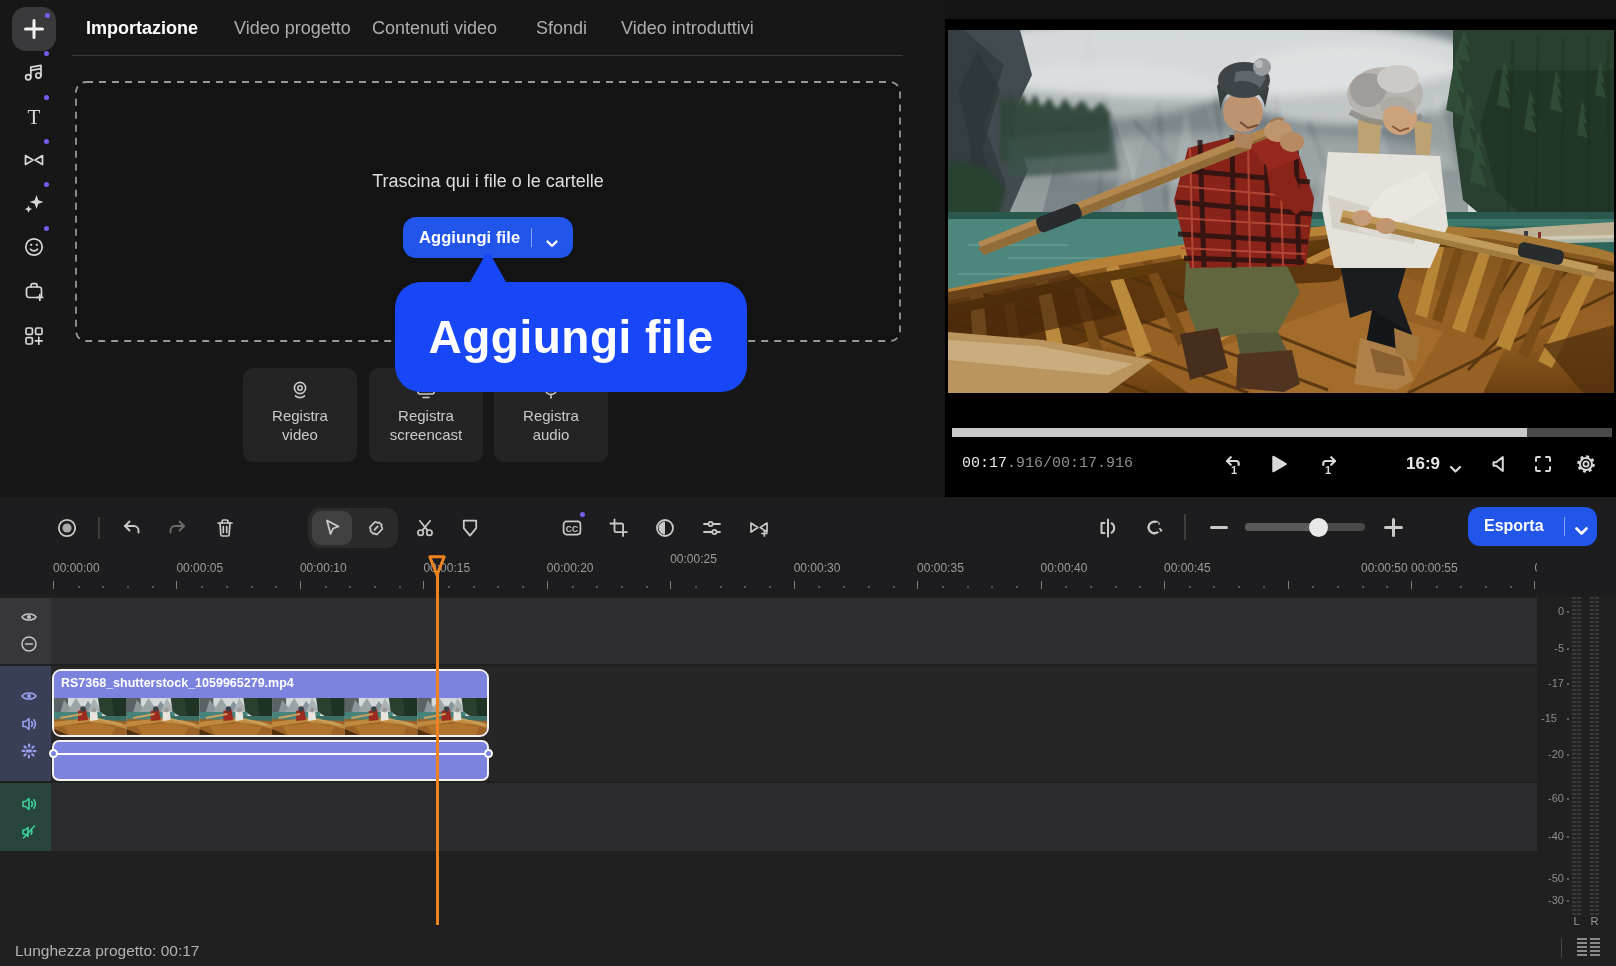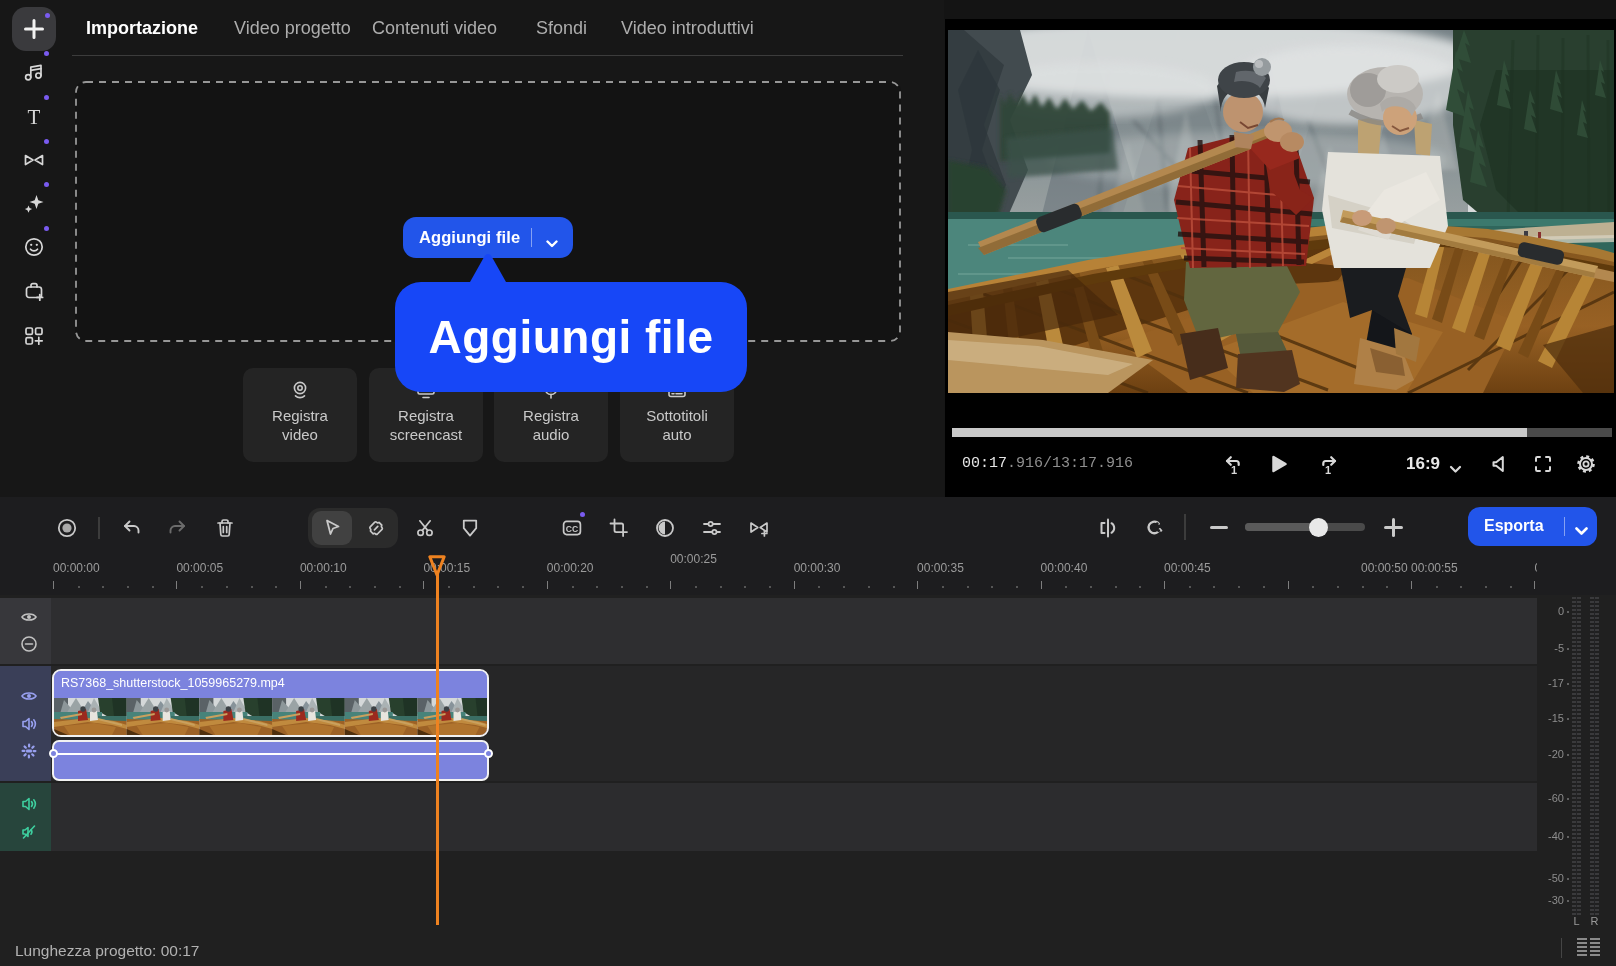--- a/index.html
+++ b/index.html
@@ -64,20 +64,21 @@
     <div style="position:absolute;left:86px;top:18px;font-size:18px;font-weight:700;color:#ffffff">Importazione</div>
     <div style="position:absolute;left:234px;top:18px;font-size:18px;color:#adadad">Video progetto</div>
     <div style="position:absolute;left:372px;top:18px;font-size:18px;color:#adadad">Contenuti video</div>
     <div style="position:absolute;left:536px;top:18px;font-size:18px;color:#adadad">Sfondi</div>
     <div style="position:absolute;left:621px;top:18px;font-size:18px;color:#adadad">Video introduttivi</div>
     <div style="position:absolute;left:72px;top:55px;width:831px;height:1px;background:#3c3c3c"></div>
     <div style="position:absolute;left:75px;top:81px;width:826px;height:261px;border-radius:10px;background:#131313"></div>
     <div style="position:absolute;left:75px;top:81px"><svg width="826" height="261" viewBox="0 0 826 261">
         <rect x="1" y="1" width="824" height="259" rx="10" fill="none" stroke="#979797" stroke-width="1.8" stroke-dasharray="7 6"></rect>
       </svg></div>
+    <div style="position:absolute;left:75px;top:171px;width:826px;text-align:center;font-size:18px;color:#dedede">Trascina qui i file o le cartelle</div>
     <div style="position:absolute;left:403px;top:217px;width:170px;height:41px;background:#2255ea;border-radius:13px;"></div>
     <div style="position:absolute;left:419px;top:228px;font-size:16.5px;font-weight:700;color:#fff;letter-spacing:.1px">Aggiungi file</div>
     <div style="position:absolute;left:531px;top:228px;width:1px;height:19px;background:rgba(255,255,255,.45)"></div>
     <div style="position:absolute;left:546px;top:234px"><svg width="12" height="8" viewBox="0 0 12 8" style="">
         <path d="M1.5 1.5 L6 6 L10.5 1.5" fill="none" stroke="#fff" stroke-width="2.4" stroke-linecap="round" stroke-linejoin="round"></path>
       </svg></div>
     <div style="position:absolute;left:243px;top:368px;width:114px;height:94px;background:#242424;border-radius:10px;text-align:center;color:#c9c9c9;font-size:15px;">
       <div style="margin-top:11px;height:24px"><svg width="22" height="22" viewBox="0 0 22 22" style="">
           <g fill="none" stroke="#c9c9c9" stroke-width="1.6">
             <circle cx="11" cy="9" r="5.6"></circle>
@@ -99,29 +100,20 @@
     <div style="position:absolute;left:494px;top:368px;width:114px;height:94px;background:#242424;border-radius:10px;text-align:center;color:#c9c9c9;font-size:15px;">
       <div style="margin-top:11px;height:24px"><svg width="22" height="22" viewBox="0 0 22 22" style="">
           <g fill="none" stroke="#c9c9c9" stroke-width="1.6" stroke-linecap="round">
             <rect x="8" y="2.5" width="6" height="10" rx="3"></rect>
             <path d="M5 9.5 A6 6 0 0 0 17 9.5"></path>
             <path d="M11 15.5 V19"></path>
           </g>
         </svg></div>
       <div style="line-height:19px;margin-top:3px">Registra<br>audio</div>
     </div>
-    <div style="position:absolute;left:620px;top:368px;width:114px;height:94px;background:#242424;border-radius:10px;text-align:center;color:#c9c9c9;font-size:15px;">
-      <div style="margin-top:11px;height:24px"><svg width="22" height="22" viewBox="0 0 22 22" style="">
-          <g fill="none" stroke="#c9c9c9" stroke-width="1.6" stroke-linecap="round">
-            <rect x="3" y="4.5" width="16" height="13" rx="2"></rect>
-            <path d="M6 12 H12 M14 12 H16 M6 14.8 H8 M10 14.8 H16"></path>
-          </g>
-        </svg></div>
-      <div style="line-height:19px;margin-top:3px">Sottotitoli<br>auto</div>
-    </div>
     <div style="position:absolute;left:395px;top:282px;width:352px;height:110px;background:#1747f7;border-radius:26px"></div>
     <div style="position:absolute;left:466px;top:252px"><svg width="44" height="32" viewBox="0 0 44 32" style="">
         <path d="M22 2 a4 4 0 0 1 3.2 1.8 L40 30 H4 L18.8 3.8 A4 4 0 0 1 22 2 Z" fill="#1747f7"></path>
       </svg></div>
     <div style="position:absolute;left:395px;top:282px;width:352px;height:110px;display:flex;align-items:center;justify-content:center;font-size:46px;font-weight:700;color:#fff;letter-spacing:.5px">Aggiungi file</div>
     <div style="position:absolute;left:945px;top:19px;width:671px;height:478px;background:#000"></div>
     <div style="position:absolute;left:948px;top:30px;width:666px;height:363px"><svg width="666" height="363" viewBox="0 0 666 363" style="">
 <defs>
  <linearGradient id="skya" x1="0" y1="0" x2="0" y2="1">
   <stop offset="0" stop-color="#c3cacd"></stop>
@@ -349,21 +341,21 @@
 <ellipse cx="420" cy="60" rx="18" ry="17" fill="#a5a29e"></ellipse>
 <ellipse cx="450" cy="49" rx="21" ry="14" fill="#d3d1cd"></ellipse>
 <path d="M402 82 q34 20 72 4" stroke="#8f8c88" stroke-width="6" fill="none" opacity="0.8"></path>
 <circle cx="452" cy="88" r="17" fill="#d4a87e"></circle>
 <path d="M444 96 l8 5 l9 -3" stroke="#8a5a40" stroke-width="2" fill="none"></path>
 <path d="M432 74 a20 16 0 0 1 36 4 l-4 8 a17 14 0 0 0 -30 -4 Z" fill="#b3b0ac"></path>
 <rect x="0" y="0" width="666" height="363" fill="#000" opacity="0.03"></rect>
 </svg></div>
     <div style="position:absolute;left:952px;top:428px;width:660px;height:9px;background:#4a4a4a"></div>
     <div style="position:absolute;left:952px;top:428px;width:575px;height:9px;background:#c9c9c9"></div>
-    <div style="position:absolute;left:962px;top:455px;font-family:'Liberation Mono',monospace;font-size:15px;color:#e6e6e6">00:17<span style="color:#8f8f8f">.916/13:17.916</span></div>
+    <div style="position:absolute;left:962px;top:455px;font-family:'Liberation Mono',monospace;font-size:15px;color:#e6e6e6">00:17<span style="color:#8f8f8f">.916/00:17.916</span></div>
     <div style="position:absolute;left:1222px;top:454px"><svg width="21" height="20" viewBox="0 0 21 20" style="">
         <g fill="none" stroke="#d8d8d8" stroke-width="2.2" stroke-linecap="round" stroke-linejoin="round">
           <path d="M5 7 H14.3 A2.4 2.4 0 0 1 16.7 9.4 V11"></path>
           <path d="M8.8 3.2 L5 7 L8.8 10.8"></path>
         </g>
         <text x="12" y="19.5" font-size="11" font-weight="700" fill="#d8d8d8" text-anchor="middle" font-family="Liberation Sans">1</text>
       </svg></div>
     <div style="position:absolute;left:1269px;top:454px"><svg width="20" height="20" viewBox="0 0 20 20" style="">
         <path d="M4.5 3 L16.5 10 L4.5 17 Z" fill="#d8d8d8" stroke="#d8d8d8" stroke-width="2.5" stroke-linejoin="round"></path>
       </svg></div>
@@ -637,21 +629,21 @@
       </svg></div>
     <div style="position:absolute;left:20px;top:823px"><svg width="18" height="18" viewBox="0 0 18 18" style="">
         <g fill="none" stroke="#3ecf9f" stroke-width="1.6" stroke-linejoin="round" stroke-linecap="round">
           <path d="M8 4.5 L5 7 H3 V11 H5 L8 13.5 Z"></path>
           <path d="M11 6.8 A3.4 3.4 0 0 1 11 11.2"></path>
           <path d="M14.5 3 L3.5 15"></path>
         </g>
       </svg></div>
     <div style="position:absolute;left:52px;top:669px;width:437px;height:68px;border:2px solid #f2f2f2;border-radius:9px;overflow:hidden;background:#7c83de">
       <div style="position:absolute;left:0;top:0;width:100%;height:27px;background:#7c83de"></div>
-      <div style="position:absolute;left:7px;top:5px;font-size:12.5px;font-weight:400;color:#fff;white-space:nowrap">RS7368_shutterstock_1059965279.mp4</div>
+      <div style="position:absolute;left:7px;top:5px;font-size:12.5px;font-weight:700;color:#fff;white-space:nowrap">RS7368_shutterstock_1059965279.mp4</div>
       <div style="position:absolute;left:0;top:27px"><svg width="436" height="37" viewBox="0 0 436 37" style="">
           <defs>
             <clipPath id="tc">
               <rect width="436" height="37"></rect>
             </clipPath>
           </defs>
           <g clip-path="url(#tc)">
             <g transform="translate(0.0,0)">
               <g>
 <rect width="73" height="37" fill="#d4d8d9"></rect>
@@ -806,21 +798,21 @@
     <div style="position:absolute;left:428px;top:555px"><svg width="18" height="22" viewBox="0 0 18 22" style="">
         <path d="M1.8 1.8 H16.2 L9 20 Z" fill="none" stroke="#ee8220" stroke-width="3" stroke-linejoin="round"></path>
       </svg></div>
     <div style="position:absolute;left:436px;top:572px;width:2.5px;height:353px;background:#ee8220"></div>
     <div style="position:absolute;right:52px;top:605px;font-size:11px;color:#8d8d8d;text-align:right;width:30px">0</div>
     <div style="position:absolute;right:47px;top:611px;width:2px;height:2px;background:#777;border-radius:50%"></div>
     <div style="position:absolute;right:52px;top:642px;font-size:11px;color:#8d8d8d;text-align:right;width:30px">-5</div>
     <div style="position:absolute;right:47px;top:648px;width:2px;height:2px;background:#777;border-radius:50%"></div>
     <div style="position:absolute;right:52px;top:677px;font-size:11px;color:#8d8d8d;text-align:right;width:30px">-17</div>
     <div style="position:absolute;right:47px;top:683px;width:2px;height:2px;background:#777;border-radius:50%"></div>
-    <div style="position:absolute;right:52px;top:712px;font-size:11px;color:#8d8d8d;text-align:right;width:30px">-15</div>
+    <div style="position:absolute;right:52px;top:712px;font-size:11px;color:#8d8d8d;text-align:center;width:30px">-15</div>
     <div style="position:absolute;right:47px;top:718px;width:2px;height:2px;background:#777;border-radius:50%"></div>
     <div style="position:absolute;right:52px;top:748px;font-size:11px;color:#8d8d8d;text-align:right;width:30px">-20</div>
     <div style="position:absolute;right:47px;top:754px;width:2px;height:2px;background:#777;border-radius:50%"></div>
     <div style="position:absolute;right:52px;top:792px;font-size:11px;color:#8d8d8d;text-align:right;width:30px">-60</div>
     <div style="position:absolute;right:47px;top:798px;width:2px;height:2px;background:#777;border-radius:50%"></div>
     <div style="position:absolute;right:52px;top:830px;font-size:11px;color:#8d8d8d;text-align:right;width:30px">-40</div>
     <div style="position:absolute;right:47px;top:836px;width:2px;height:2px;background:#777;border-radius:50%"></div>
     <div style="position:absolute;right:52px;top:872px;font-size:11px;color:#8d8d8d;text-align:right;width:30px">-50</div>
     <div style="position:absolute;right:47px;top:878px;width:2px;height:2px;background:#777;border-radius:50%"></div>
     <div style="position:absolute;right:52px;top:894px;font-size:11px;color:#8d8d8d;text-align:right;width:30px">-30</div>

